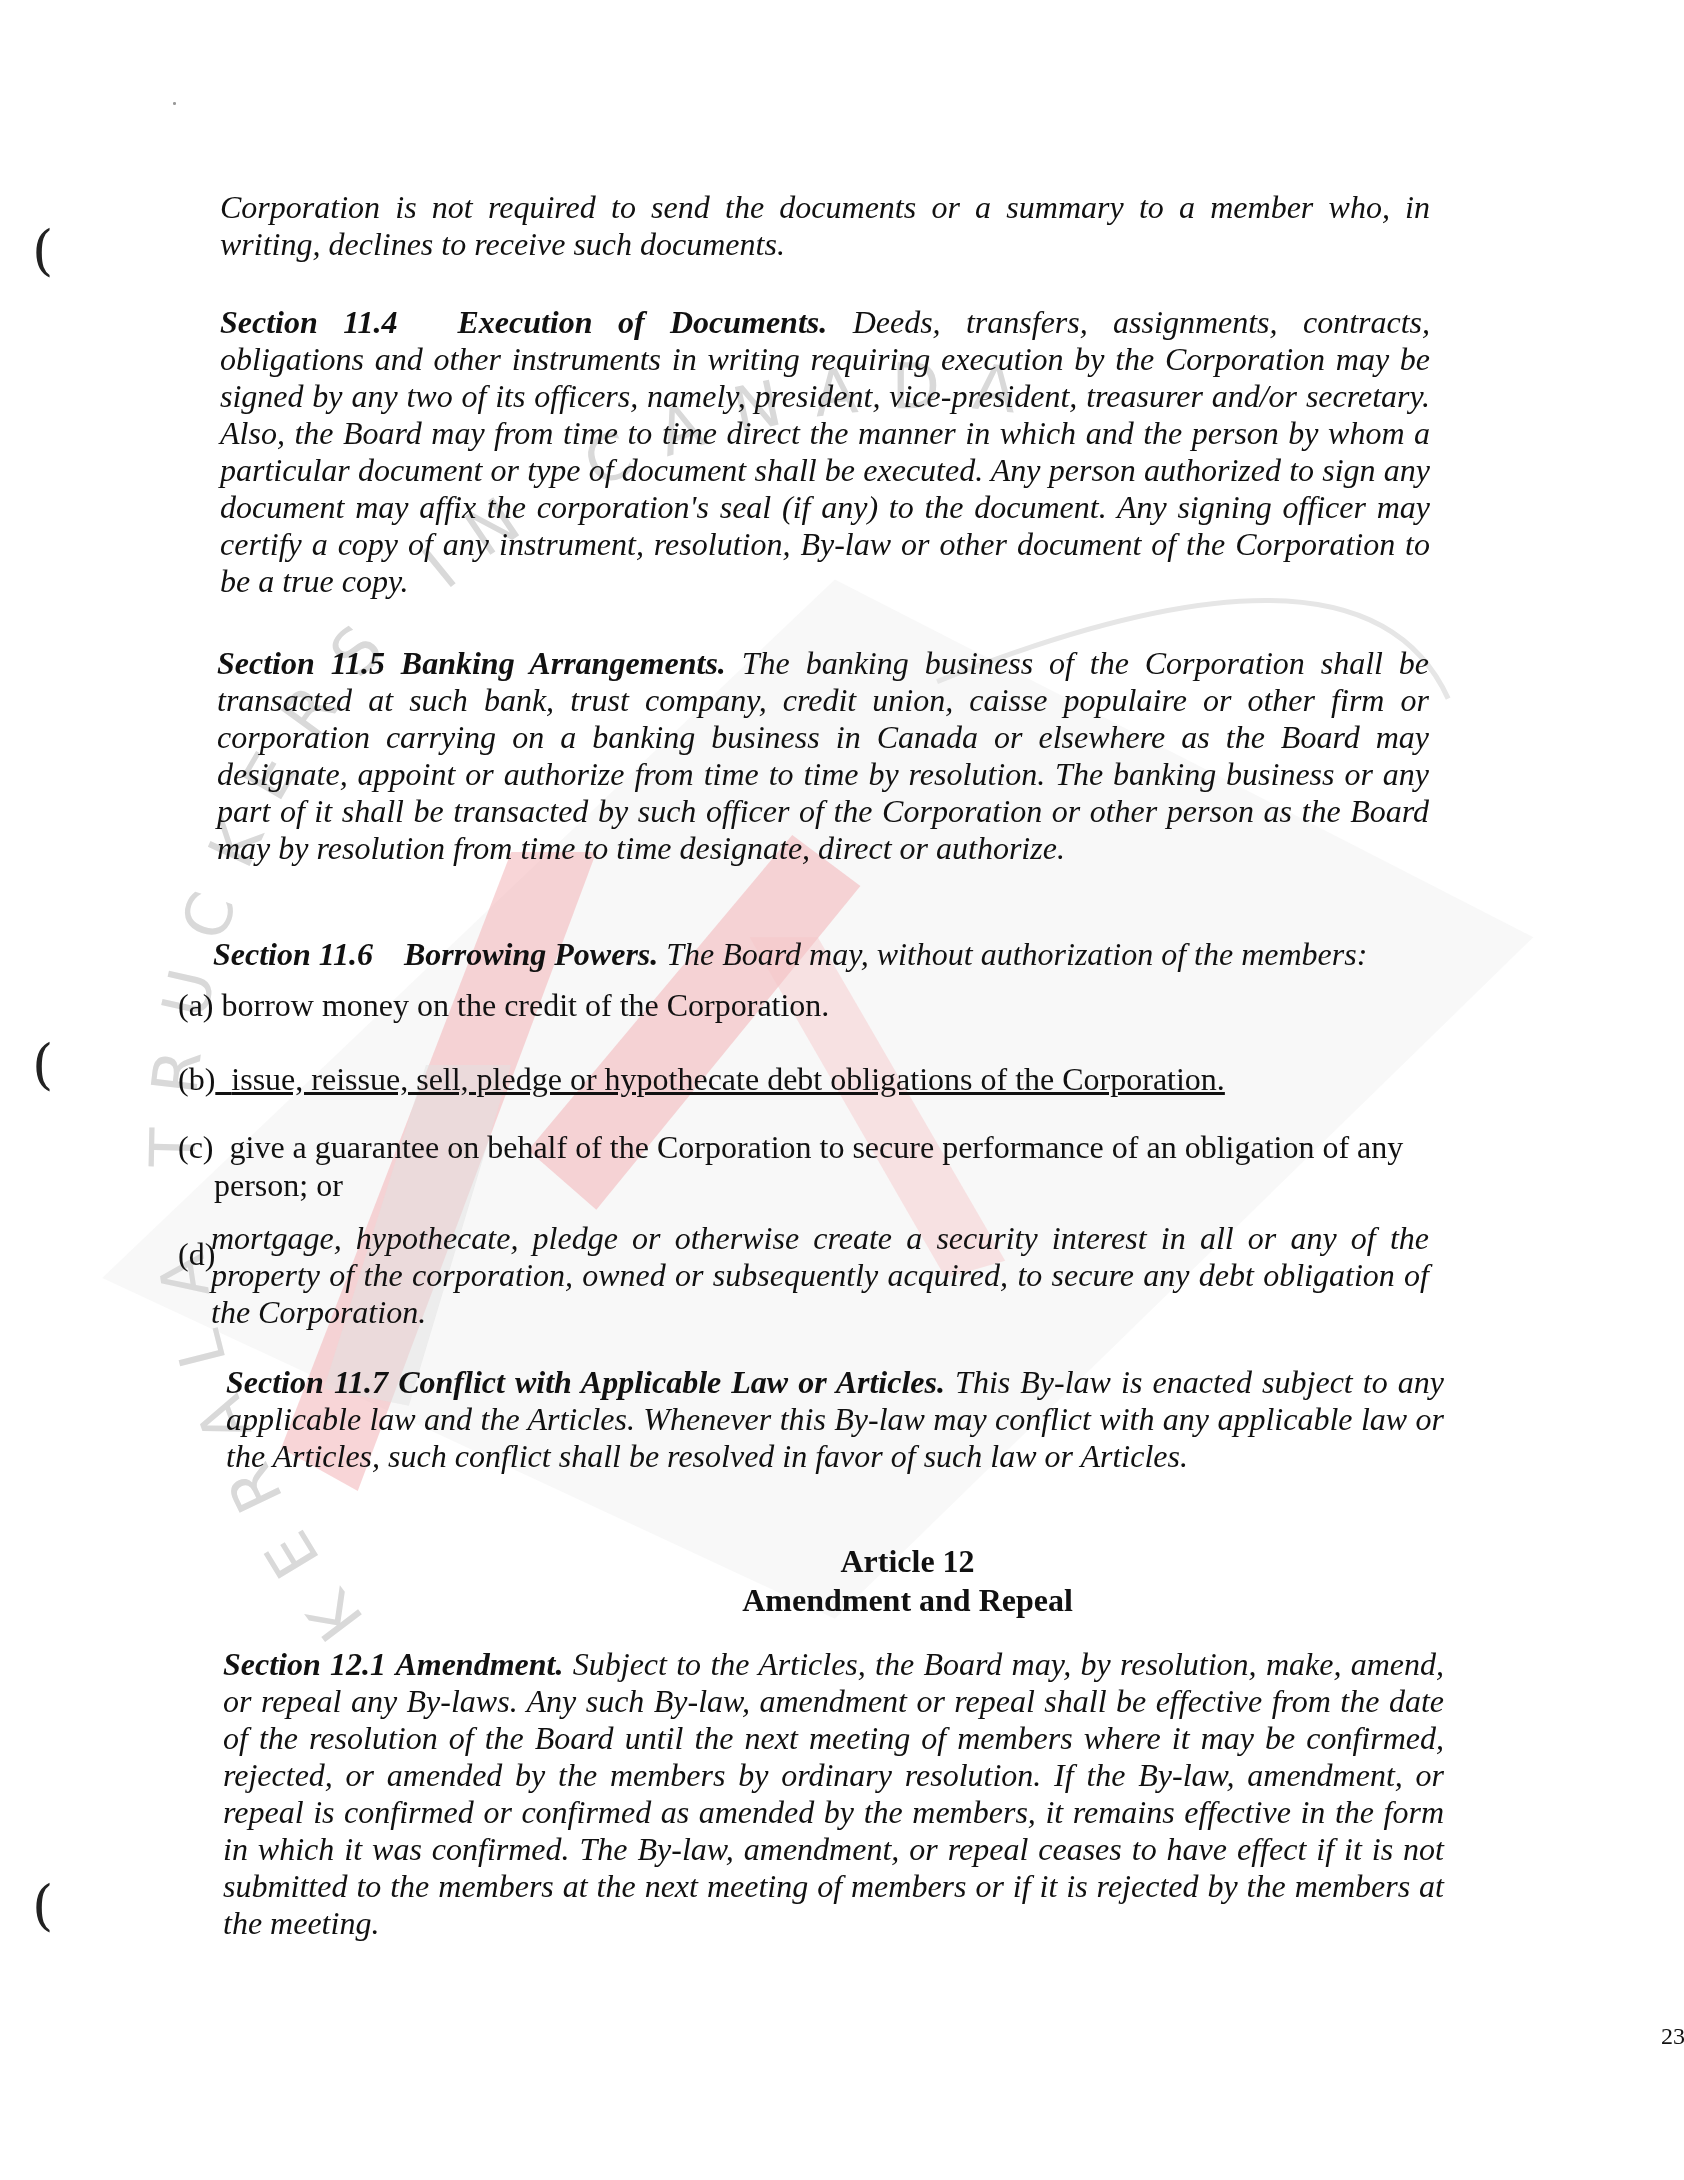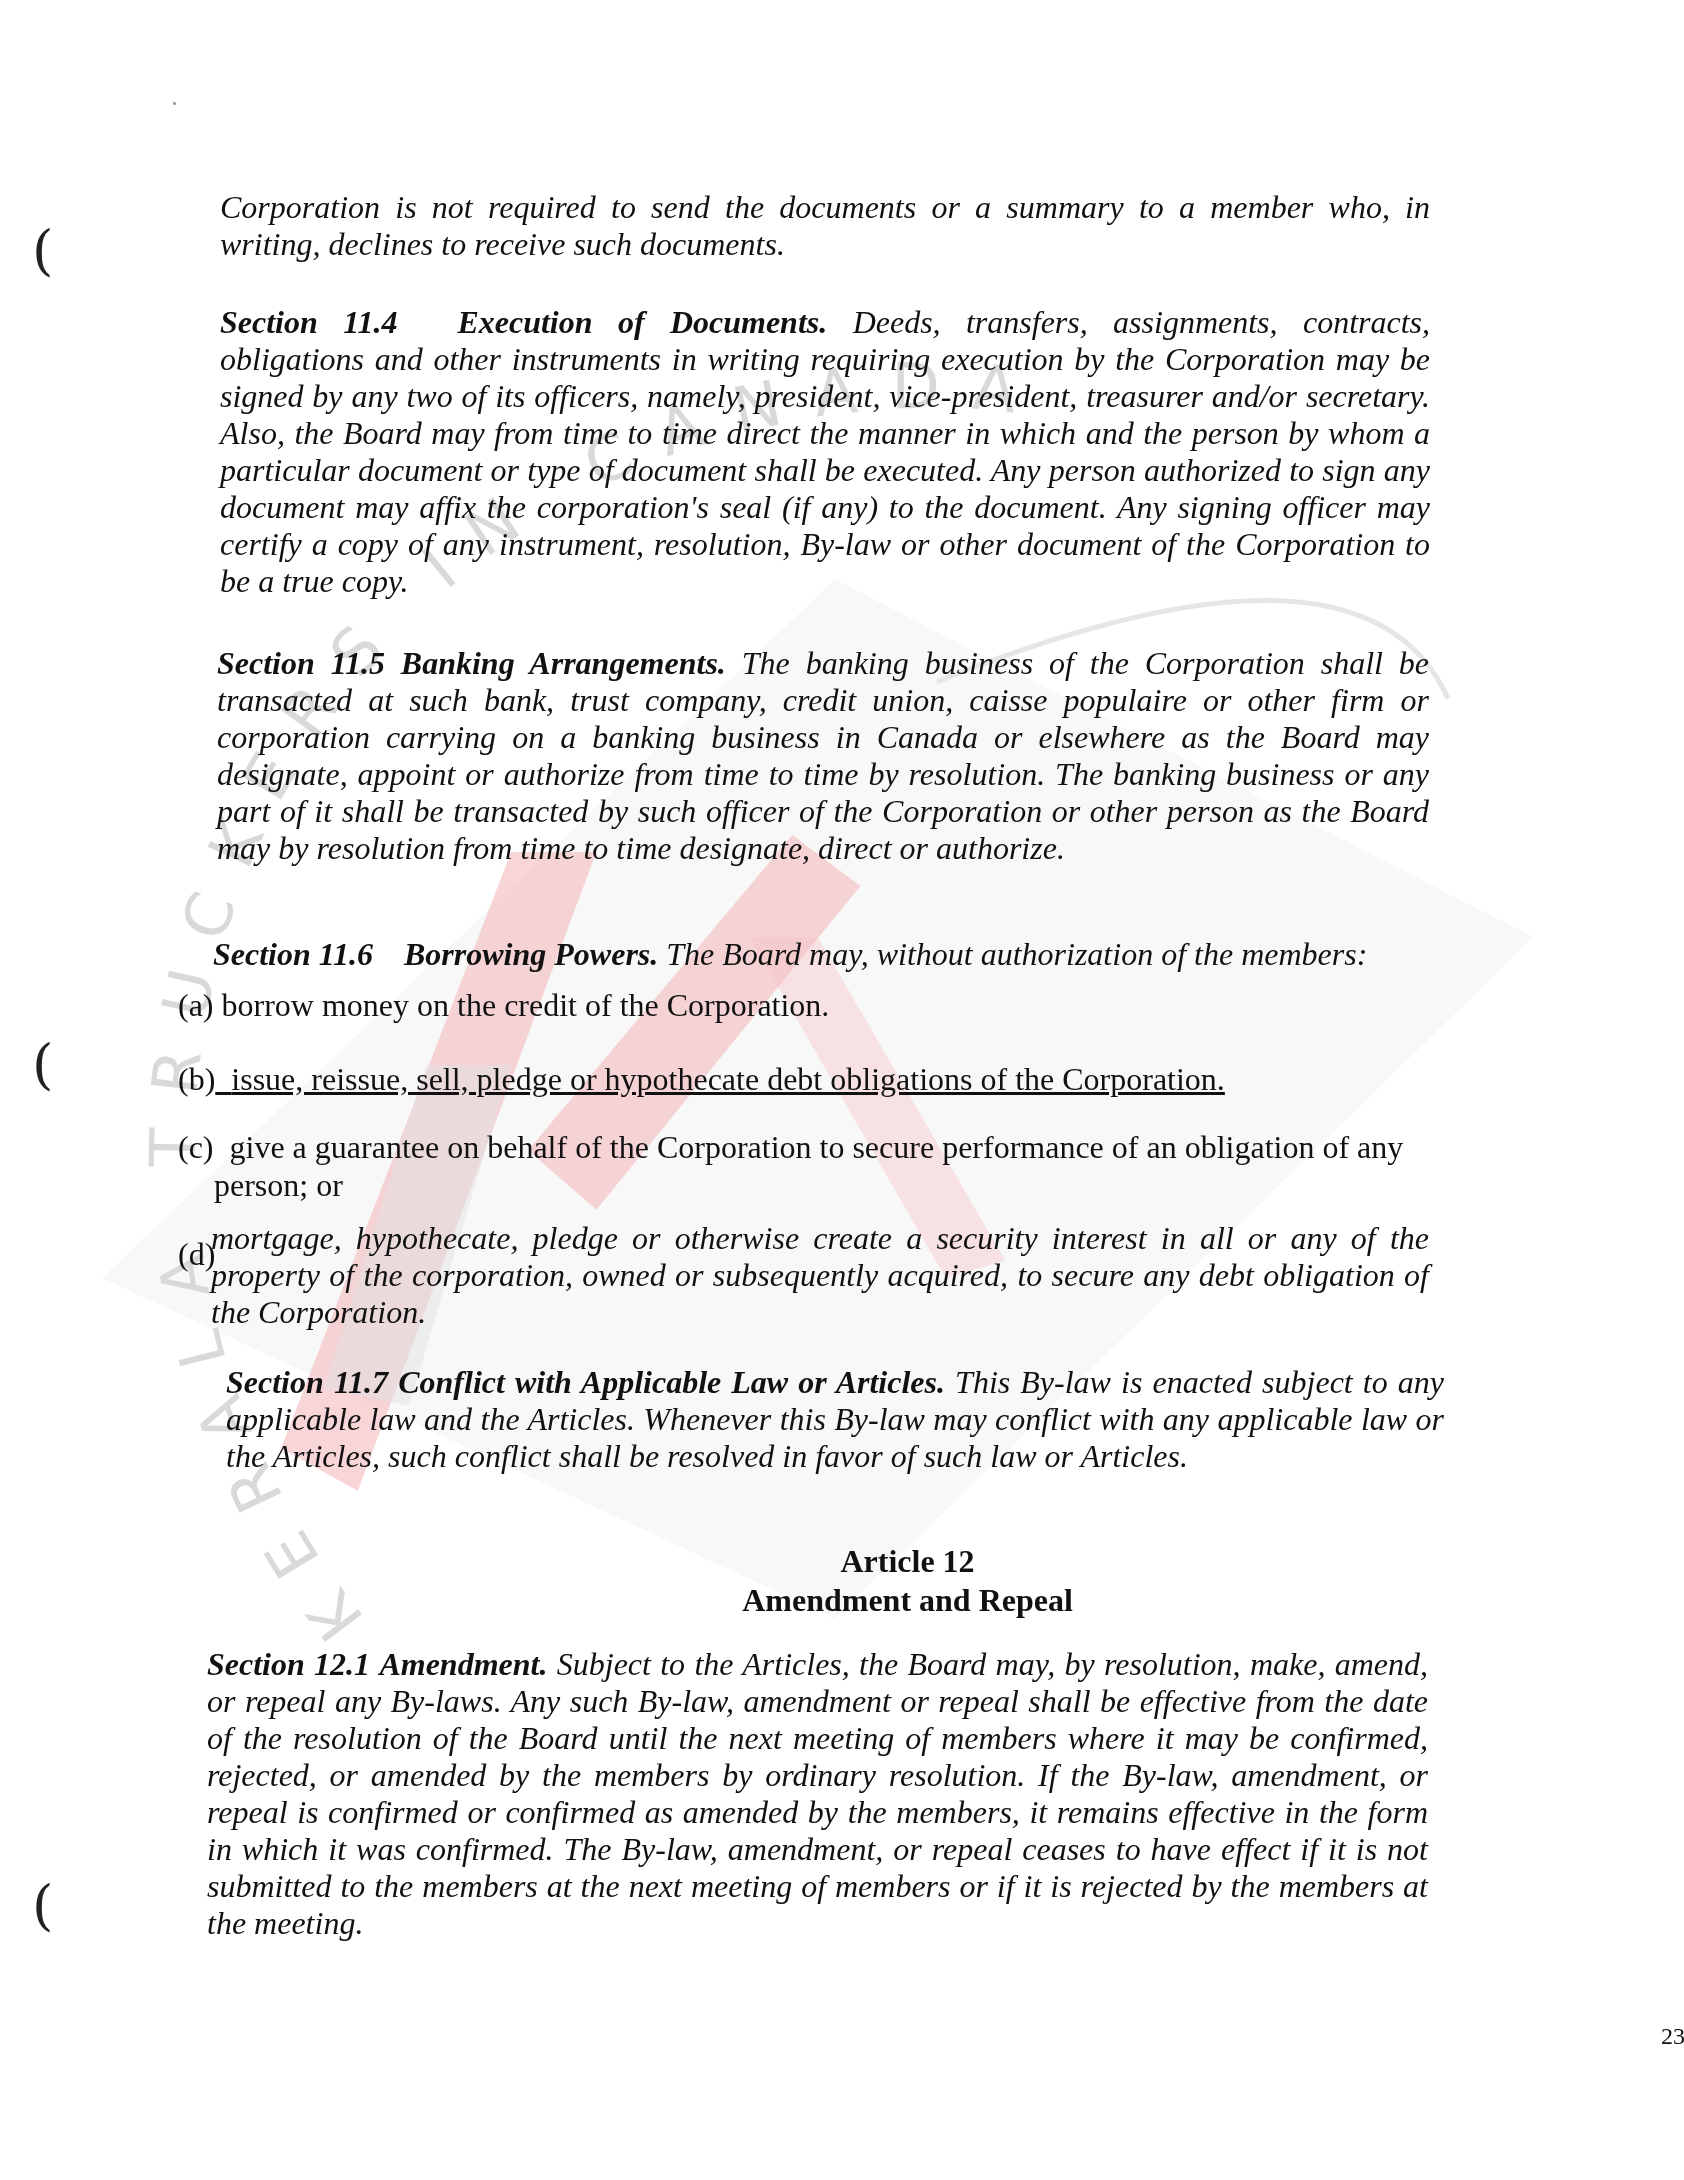--- a/index.html
+++ b/index.html
@@ -156,21 +156,21 @@
 
   <p class="para" style="left:198px; top:1364px; width:1218px;margin-left:28px;">
     <b>Section 11.7</b>
     <b>Conflict with Applicable Law or Articles.</b>
     <span>This By-law is enacted subject to any applicable law and the Articles. Whenever this By-law may conflict with any applicable law or the Articles, such conflict shall be resolved in favor of such law or Articles.</span>
   </p>
 
   <p class="heading" style="top:1542px; padding-left:65px;">Article 12</p>
   <p class="heading" style="top:1581px; padding-left:65px;">Amendment and Repeal</p>
 
-  <p class="para" style="left:207px; top:1646px; width:1221px;">
+  <p class="para" style="left:223px; top:1646px; width:1221px;">
     <b>Section 12.1</b>
     <b>Amendment.</b>
     <span>Subject to the Articles, the Board may, by resolution, make, amend, or repeal any By-laws. Any such By-law, amendment or repeal shall be effective from the date of the resolution of the Board until the next meeting of members where it may be confirmed, rejected, or amended by the members by ordinary resolution. If the By-law, amendment, or repeal is confirmed or confirmed as amended by the members, it remains effective in the form in which it was confirmed. The By-law, amendment, or repeal ceases to have effect if it is not submitted to the members at the next meeting of members or if it is rejected by the members at the meeting.</span>
   </p>
 
   <div class="page-number" style="padding-left:-17px;">23</div>
 </div>
 
 
 </body></html>

